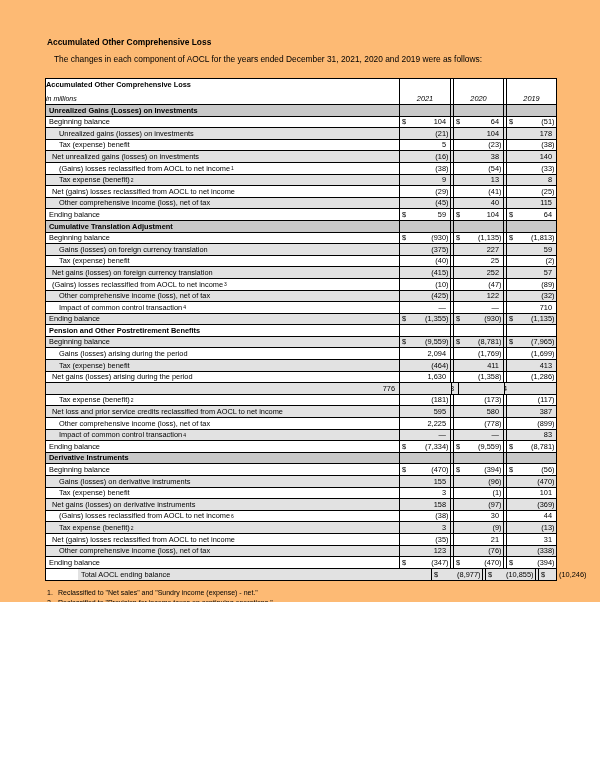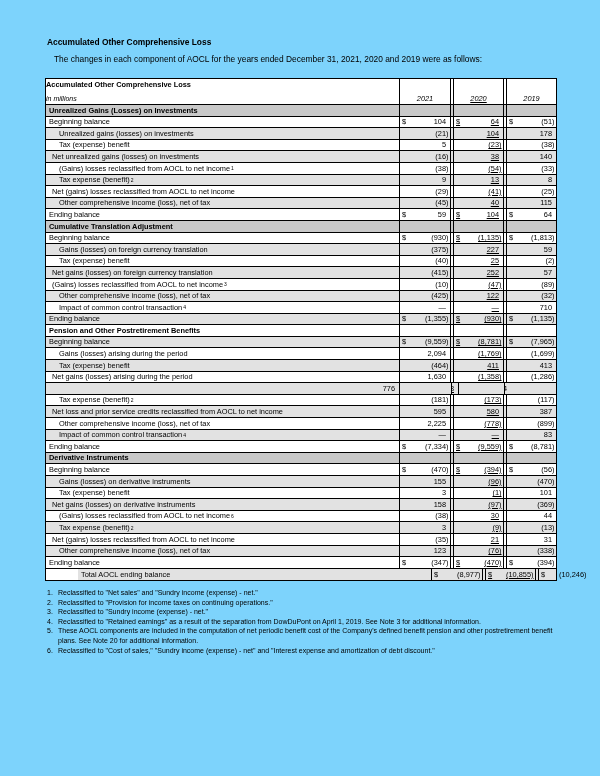--- a/index.html
+++ b/index.html
@@ -1,17 +1,17 @@
 <!DOCTYPE html>
 <html><head>
 <meta charset="utf-8">
 <style>
   html,body { margin:0; padding:0; background:#fff; }
   .page {
-    position:relative; width:600px; height:776px; background:#7dd3fc;
+    position:relative; width:600px; height:602px; background:#fdba74;
     font-family:"Liberation Sans", sans-serif; color:#000; overflow:hidden;
   }
   .docblock { position:absolute; left:47px; top:37px; width:512px; }
   .doc-heading { font-size:8.4px; font-weight:bold; margin:0 0 3px 0; }
   .doc-intro { font-size:8.4px; margin:7px; }
 
   .aocl-table {
     position:absolute; left:45px; top:78px; width:512px;
     border:1px solid #000; box-sizing:border-box; background:#fff;
   }
@@ -31,21 +31,21 @@
   .i0 { padding-left:3px; } .i1 { padding-left:13px; } .i2 { padding-left:6px; }
   .c-desc.bold { font-weight:bold; }
   .c-desc sup { font-size:5px; line-height:0; vertical-align:super; margin-left:1px; }
 
   .c-num {
     display:flex; align-items:center; justify-content:flex-end;
     box-sizing:border-box; height:100%; padding:0 4px 0 2px; overflow:hidden;
   }
   .c-num.with-dollar { justify-content:space-between; }
   .n1 { border-right:1px solid #000; }
-  .n2 { border-left:1px solid #000; border-right:1px solid #000;text-decoration:underline; }
+  .n2 { border-left:1px solid #000; border-right:1px solid #000; }
   .n3 { border-left:1px solid #000; }
   .gap { background:transparent; }
   .val.vp { margin-right:-2.5px; }
 
   .trow.head { height:26px; }
   .head .c-desc { flex-direction:column; align-items:flex-start; justify-content:space-between; padding-top:2px; padding-bottom:2px; }
   .head .tbl-title { font-weight:bold; font-size:7.4px; }
   .head .tbl-unit { font-style:italic; font-size:7px; }
   .head .c-num { justify-content:center; align-items:flex-end; padding:0 0 2px 0; font-style:italic; }
 

